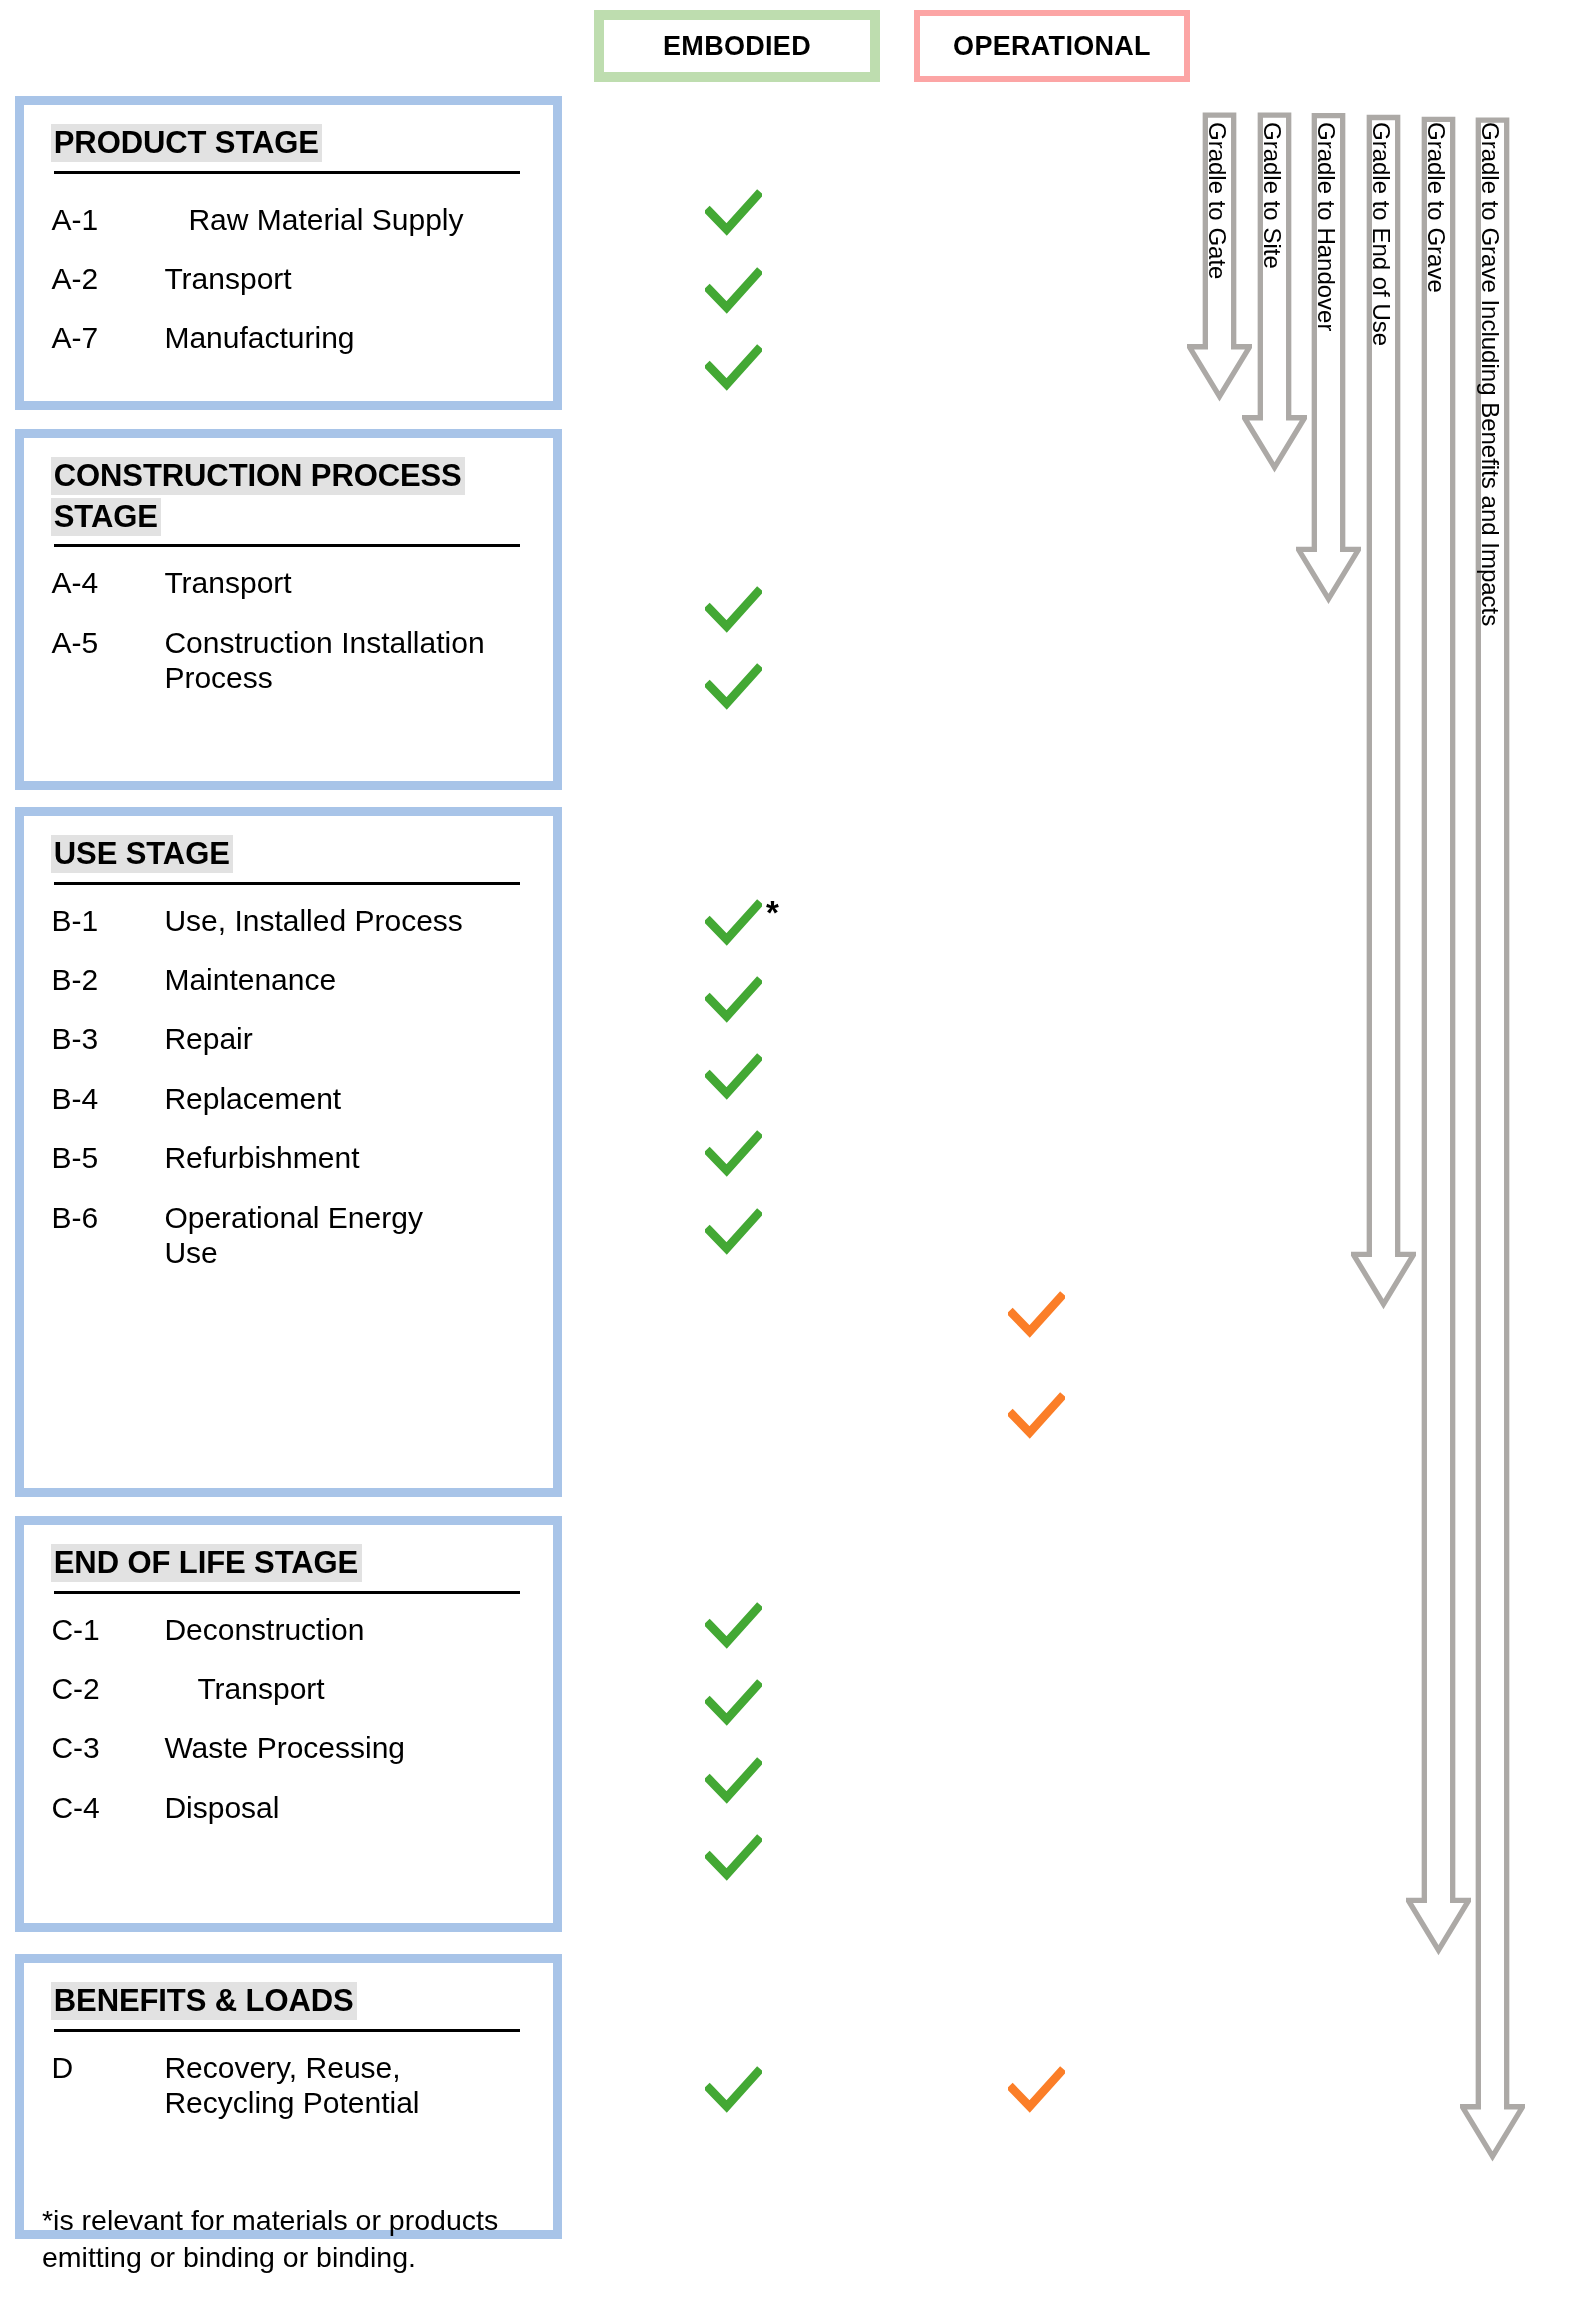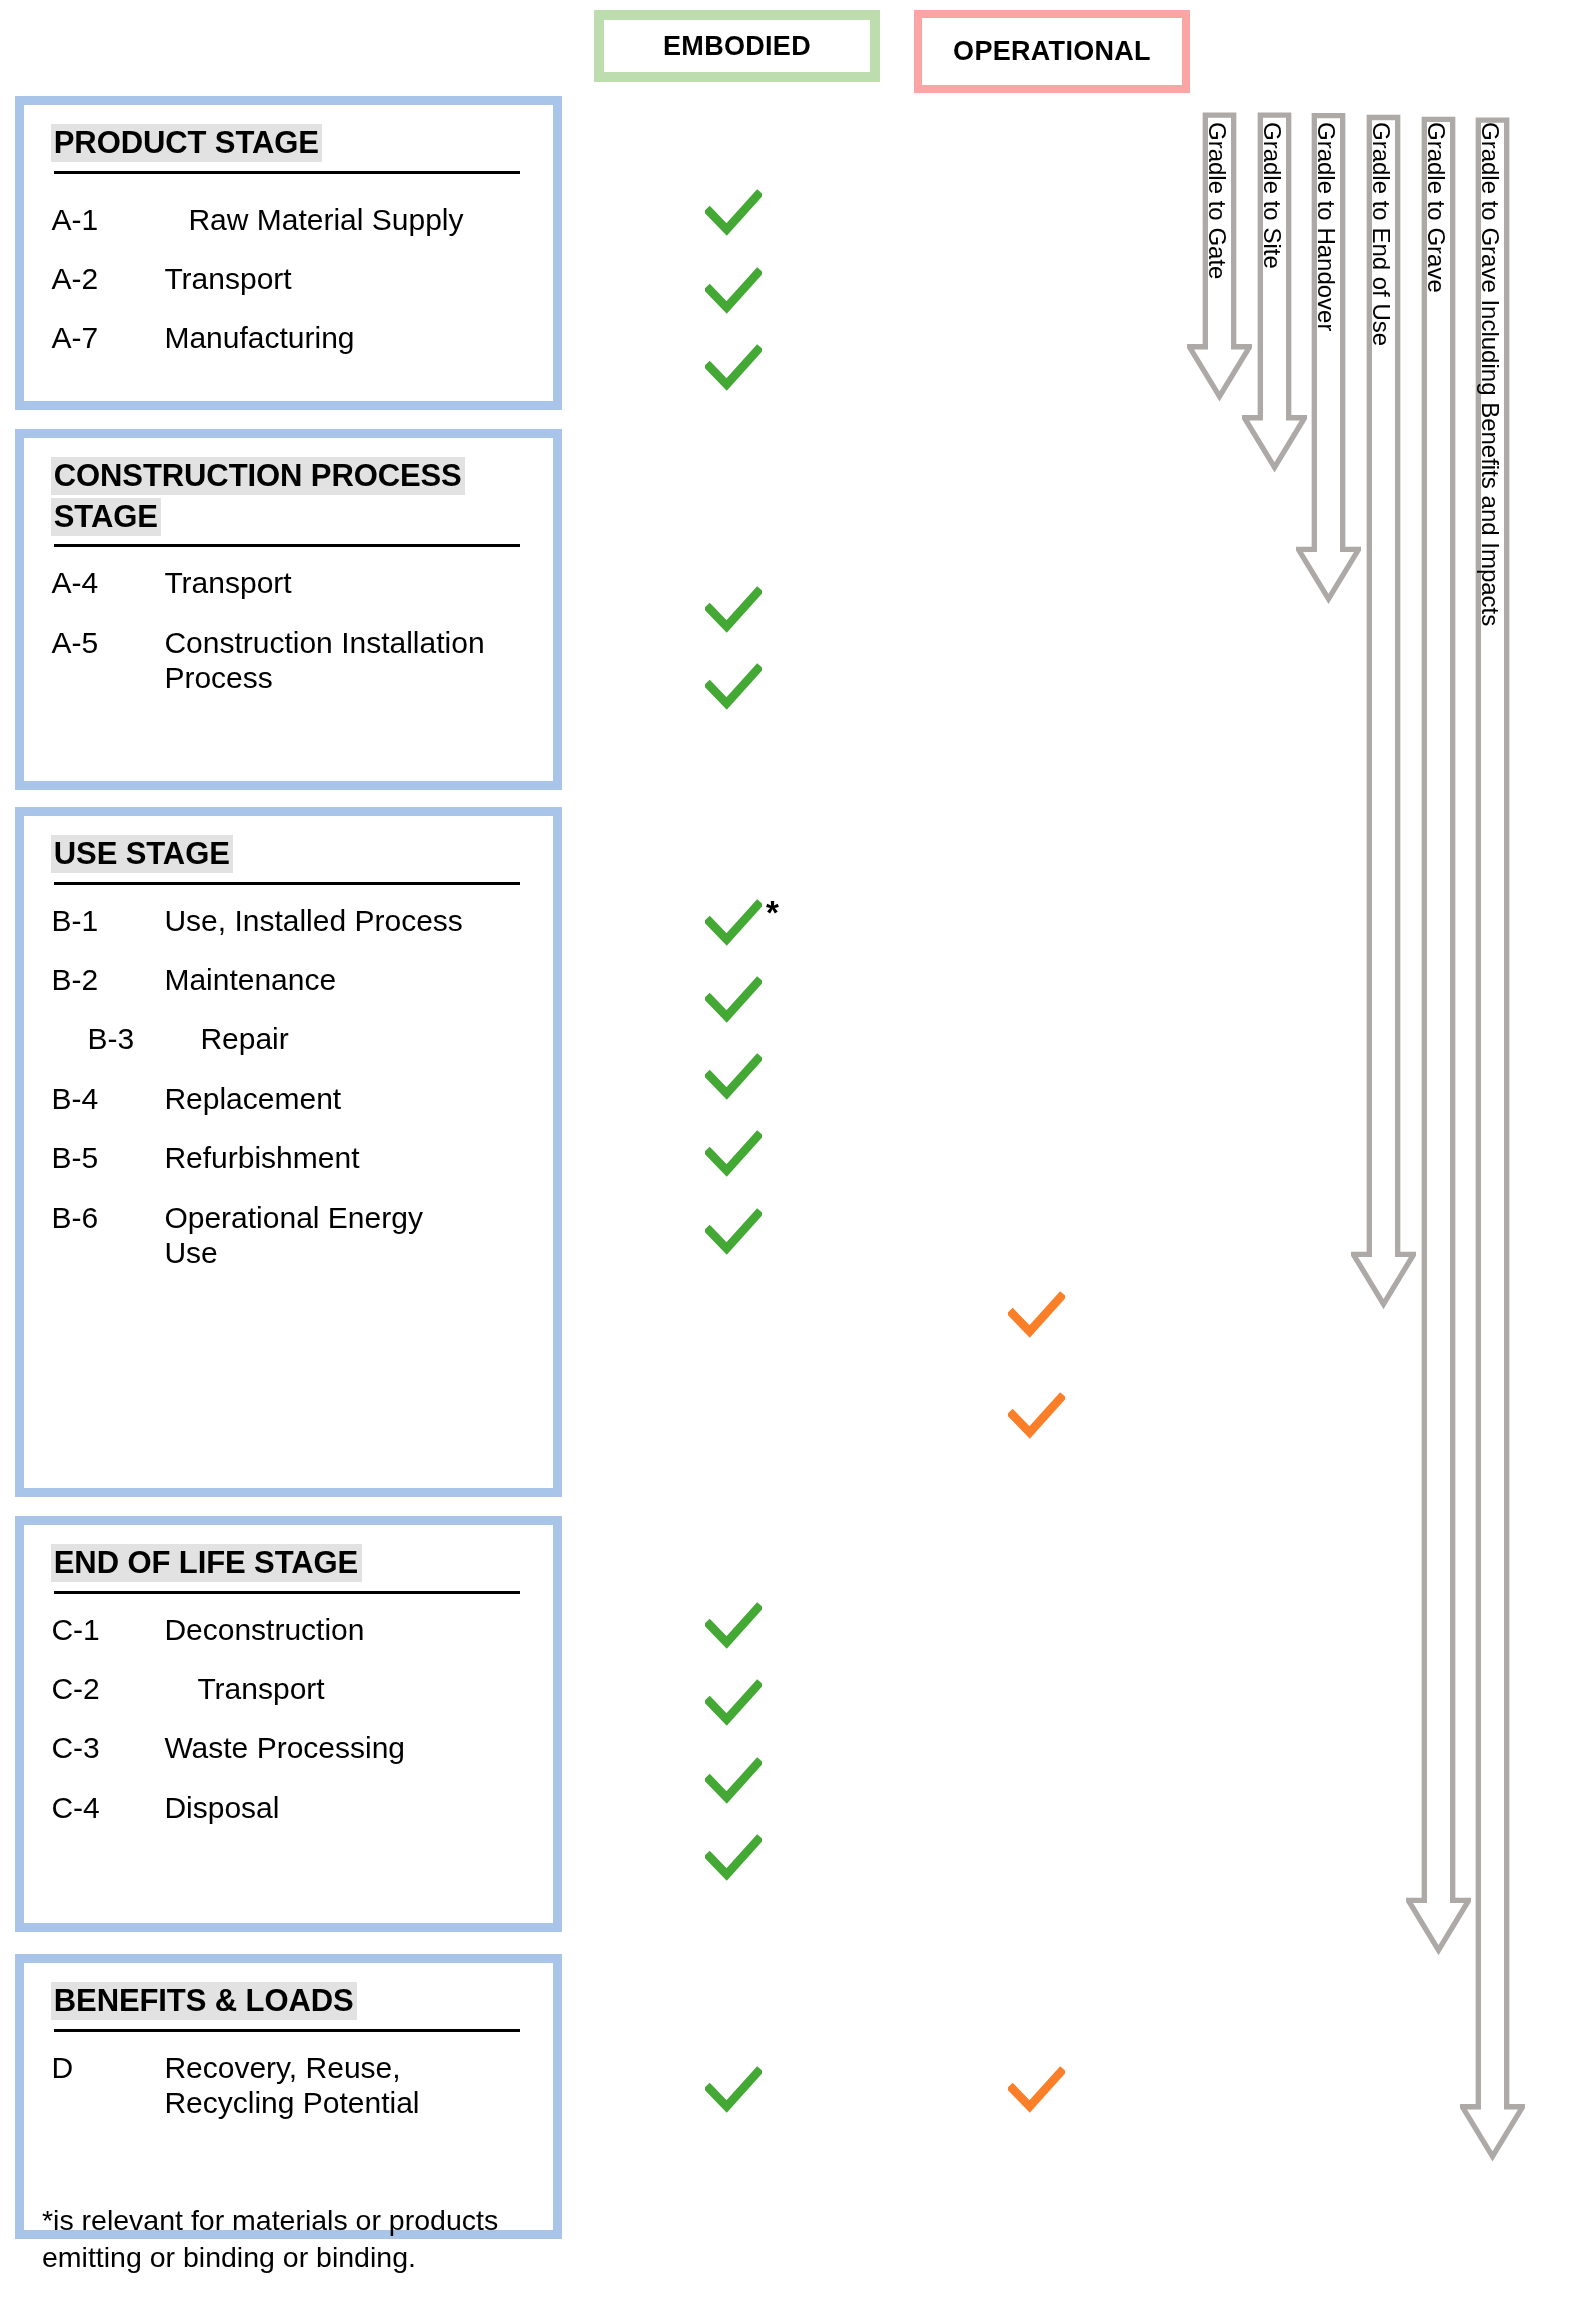--- a/index.html
+++ b/index.html
@@ -34,22 +34,22 @@
     letter-spacing: 0.3px;
     white-space: nowrap;
   }
   #chip-embodied {
     left: 594px; top: 10px;
     width: 286px; height: 72px;
     border: 10px solid #BEDDAF;
   }
   #chip-operational {
     left: 914px; top: 10px;
-    width: 276px; height: 83px;
-    border: 8px solid #fca5a5;
+    width: 276px; height: 72px;
+    border: 6px solid #fca5a5;
   }
 
   
   .stage-box {
     position: absolute;
     left: 15.4px;
     width: 547px;
     box-sizing: border-box;
     border: 9.5px solid #A8C4E8;
     background: #ffffff;
@@ -185,21 +185,21 @@
       <div class="stage-rule"></div>
       <div class="stage-rows">
         <div class="stage-row" style="margin-top:18px;">
           <div class="row-code">B-1</div>
           <div class="row-label">Use, Installed Process</div>
         </div>
         <div class="stage-row" style="margin-top:24px;">
           <div class="row-code">B-2</div>
           <div class="row-label">Maintenance</div>
         </div>
-        <div class="stage-row" style="margin-top:24px;margin-left:36px;">
+        <div class="stage-row" style="margin-top:24px;">
           <div class="row-code">B-3</div>
           <div class="row-label">Repair</div>
         </div>
         <div class="stage-row" style="margin-top:24px;">
           <div class="row-code">B-4</div>
           <div class="row-label">Replacement</div>
         </div>
         <div class="stage-row" style="margin-top:24px;">
           <div class="row-code">B-5</div>
           <div class="row-label">Refurbishment</div>

